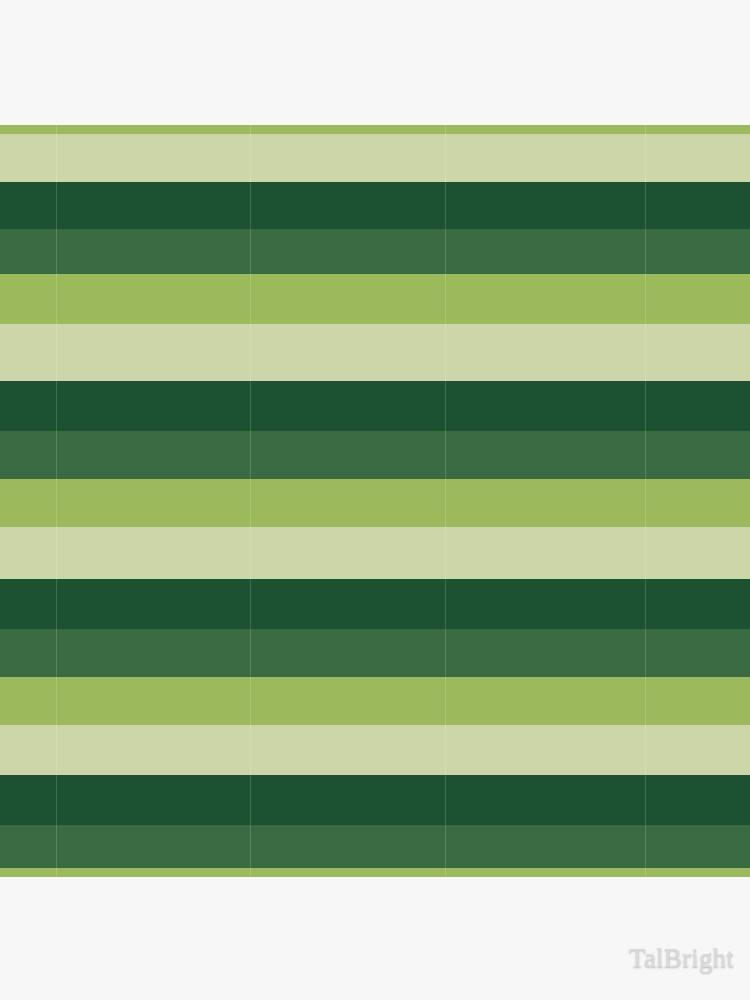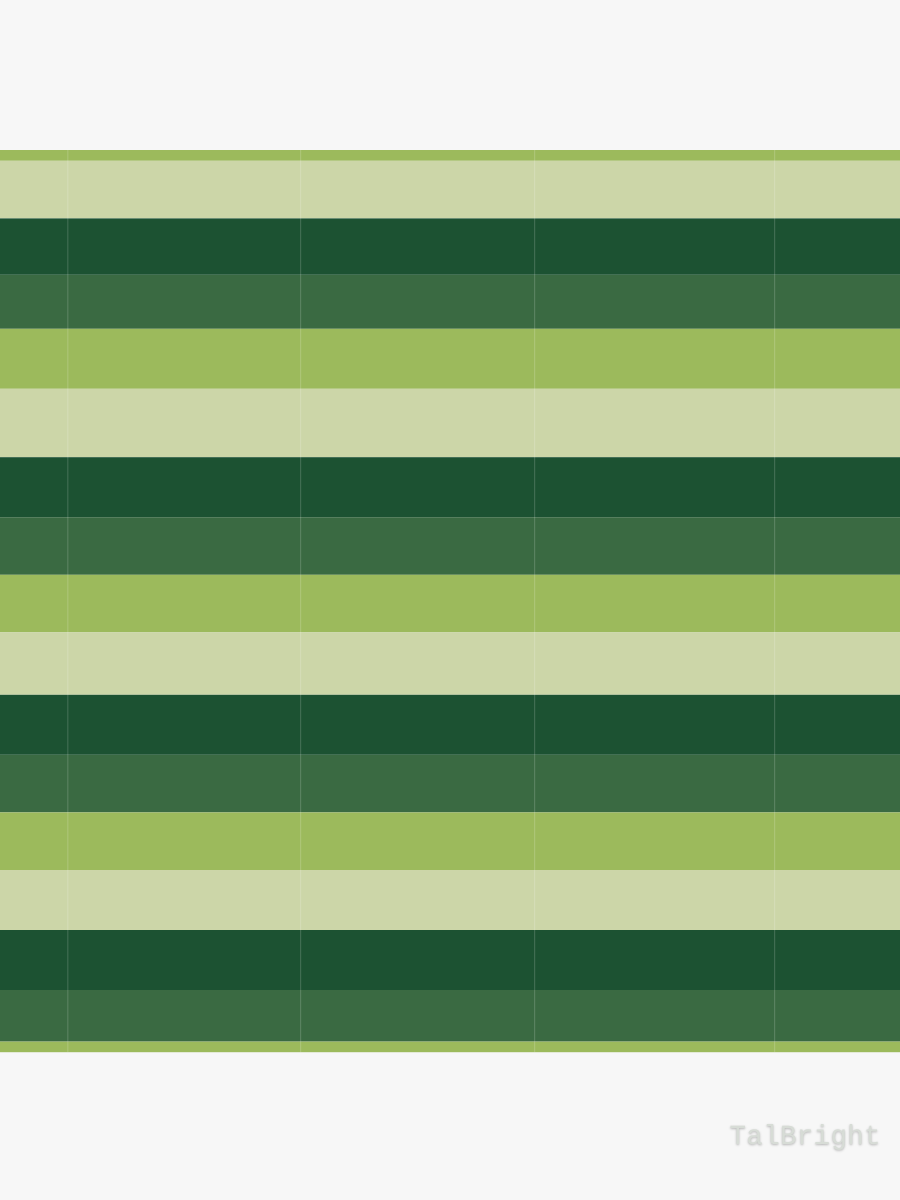--- a/index.html
+++ b/index.html
@@ -48,27 +48,27 @@
     top: 0;
     bottom: 0;
     width: 1px;
     background: rgba(255, 255, 255, 0.16);
     pointer-events: none;
   }
 
   #watermark {
     position: absolute;
     right: 16px;
-    bottom: 40px;
+    bottom: 26px;
     color: #d7dcd6;
-    font-size: 23px;
+    font-size: 27px;
     font-weight: 400;
     letter-spacing: 0.2px;
     text-shadow: 0 1px 2px rgba(0, 0, 0, 0.28);
-    font-family: Liberation Mono, monospace;
+    font-family: Liberation Serif, serif;
     user-select: none;
     white-space: nowrap;
   }
 </style>
 </head>
 <body style="background: rgb(247, 247, 247);">
 
 <div id="product-canvas" style="background: rgb(247, 247, 247);">
 
   <div id="pattern-artwork" style="left: 0px; top: 125px; width: 750px; height: 752px;">

